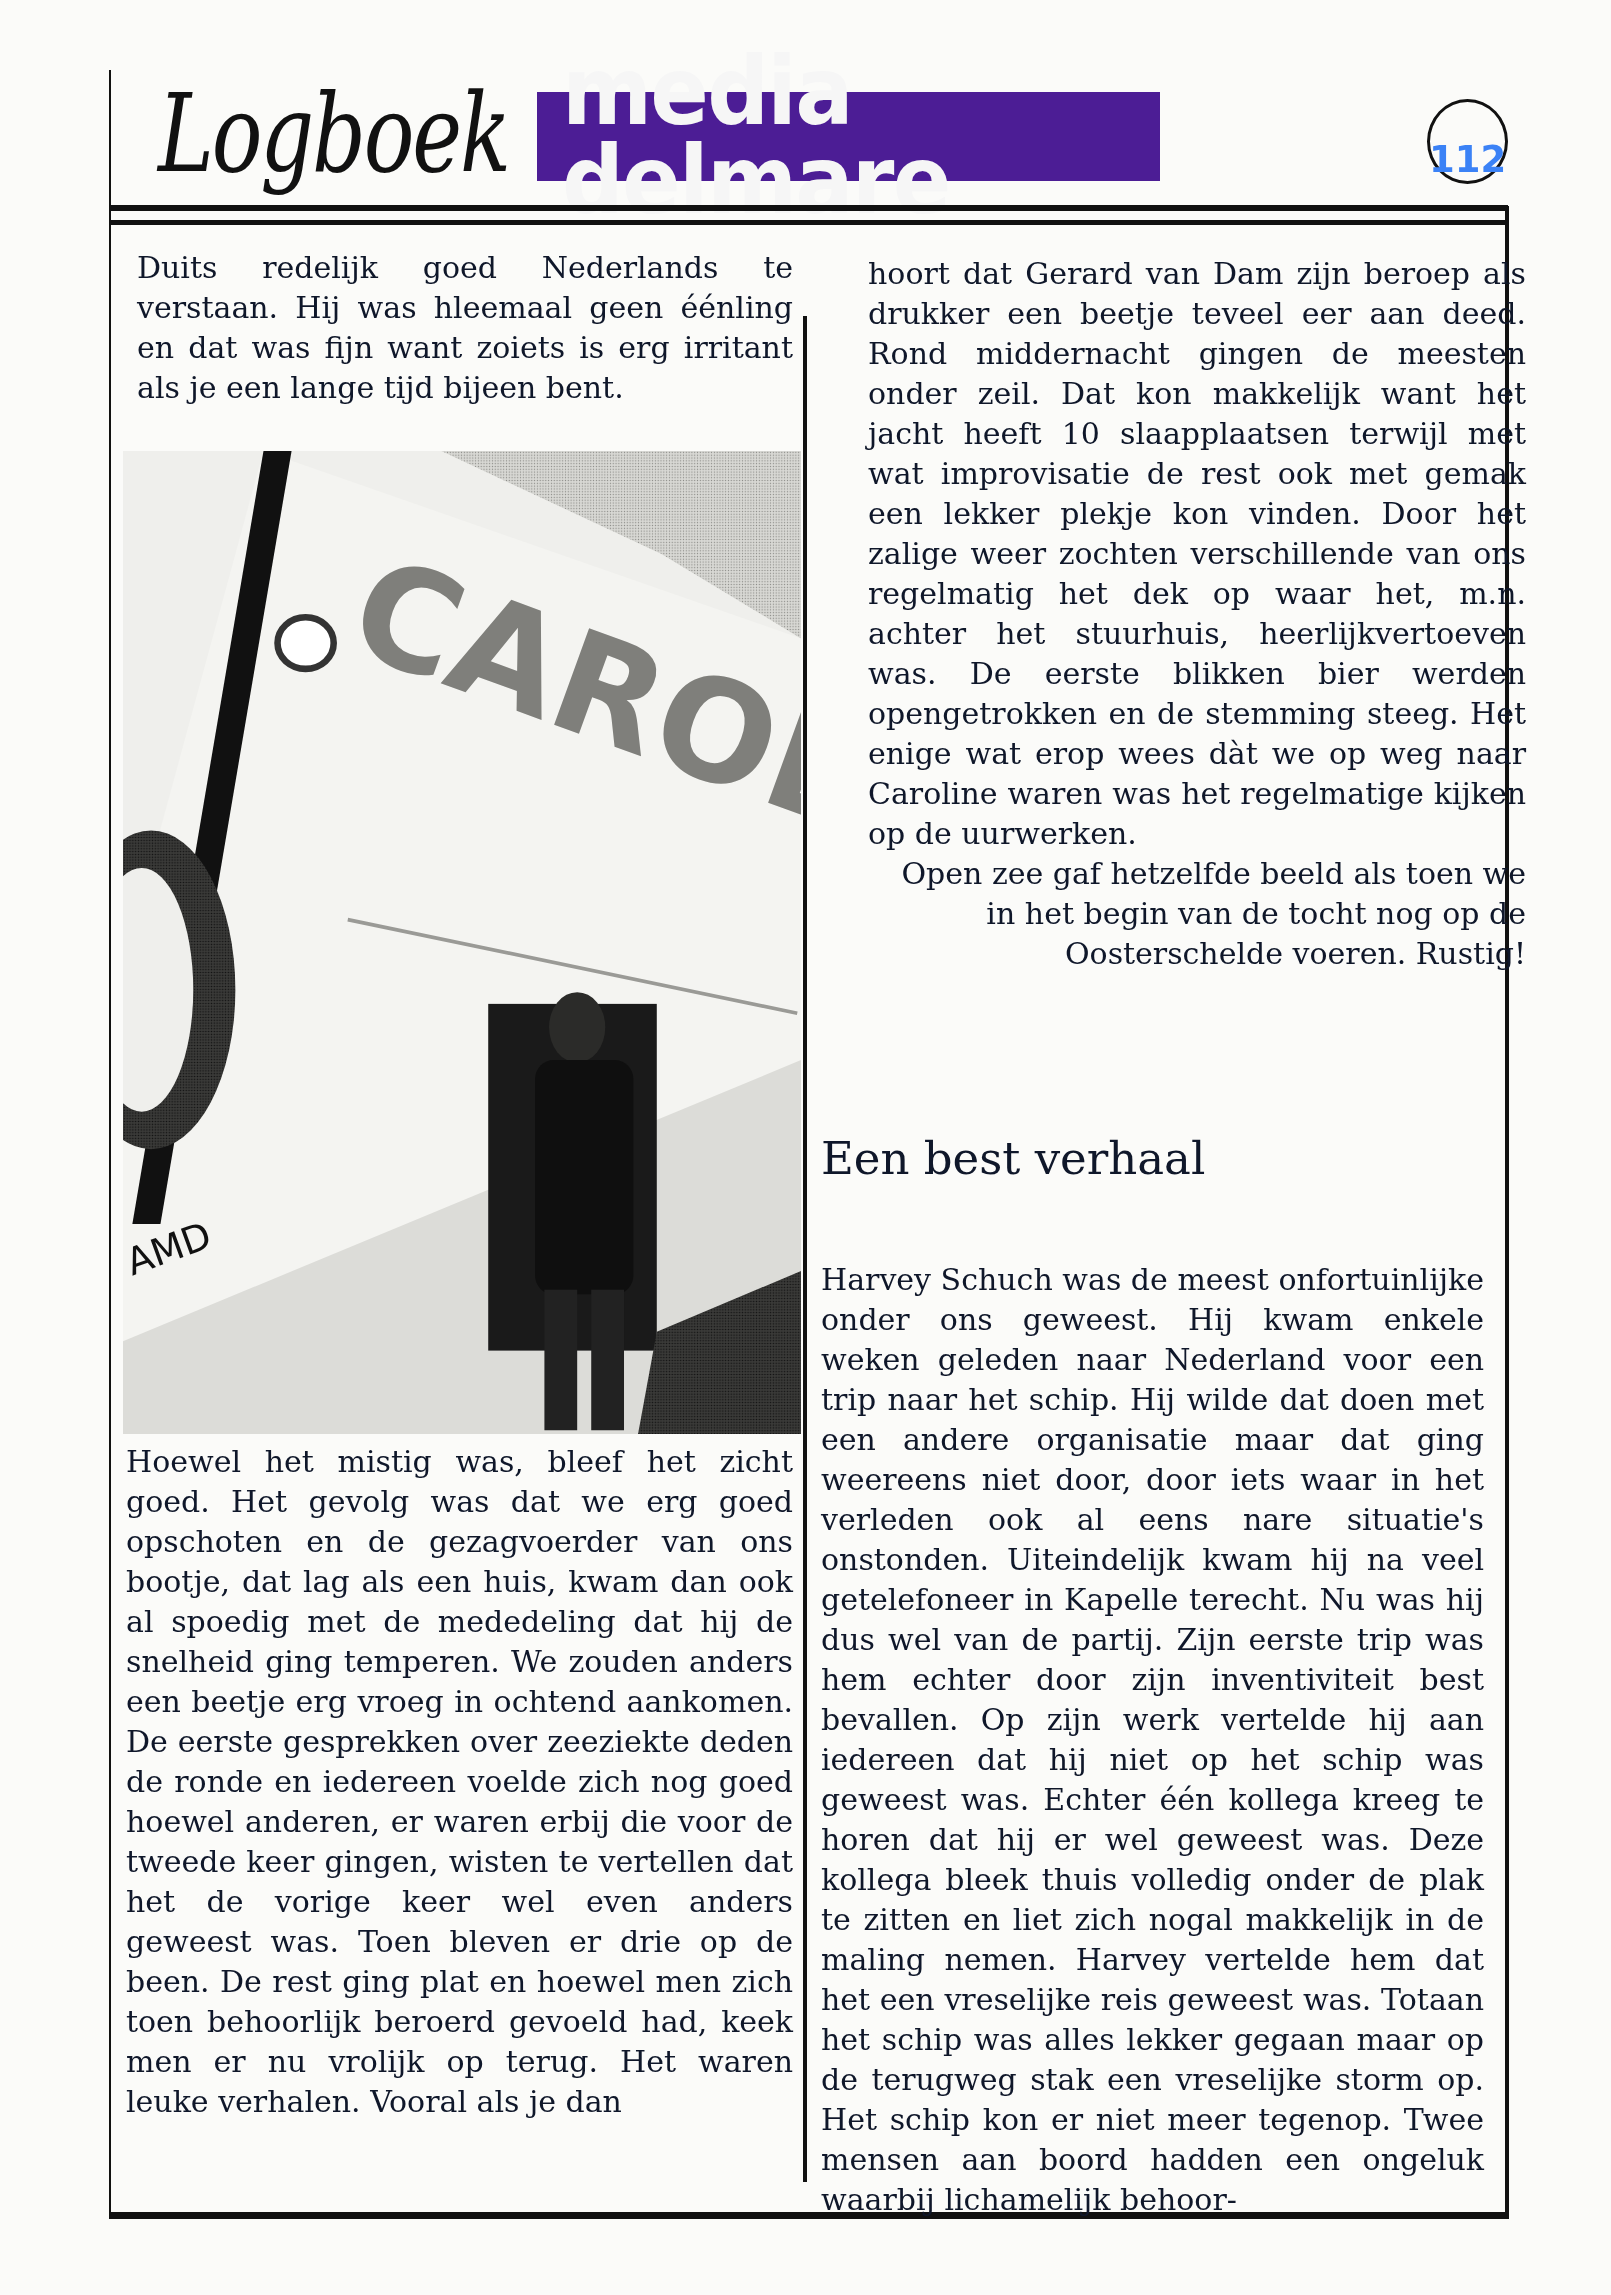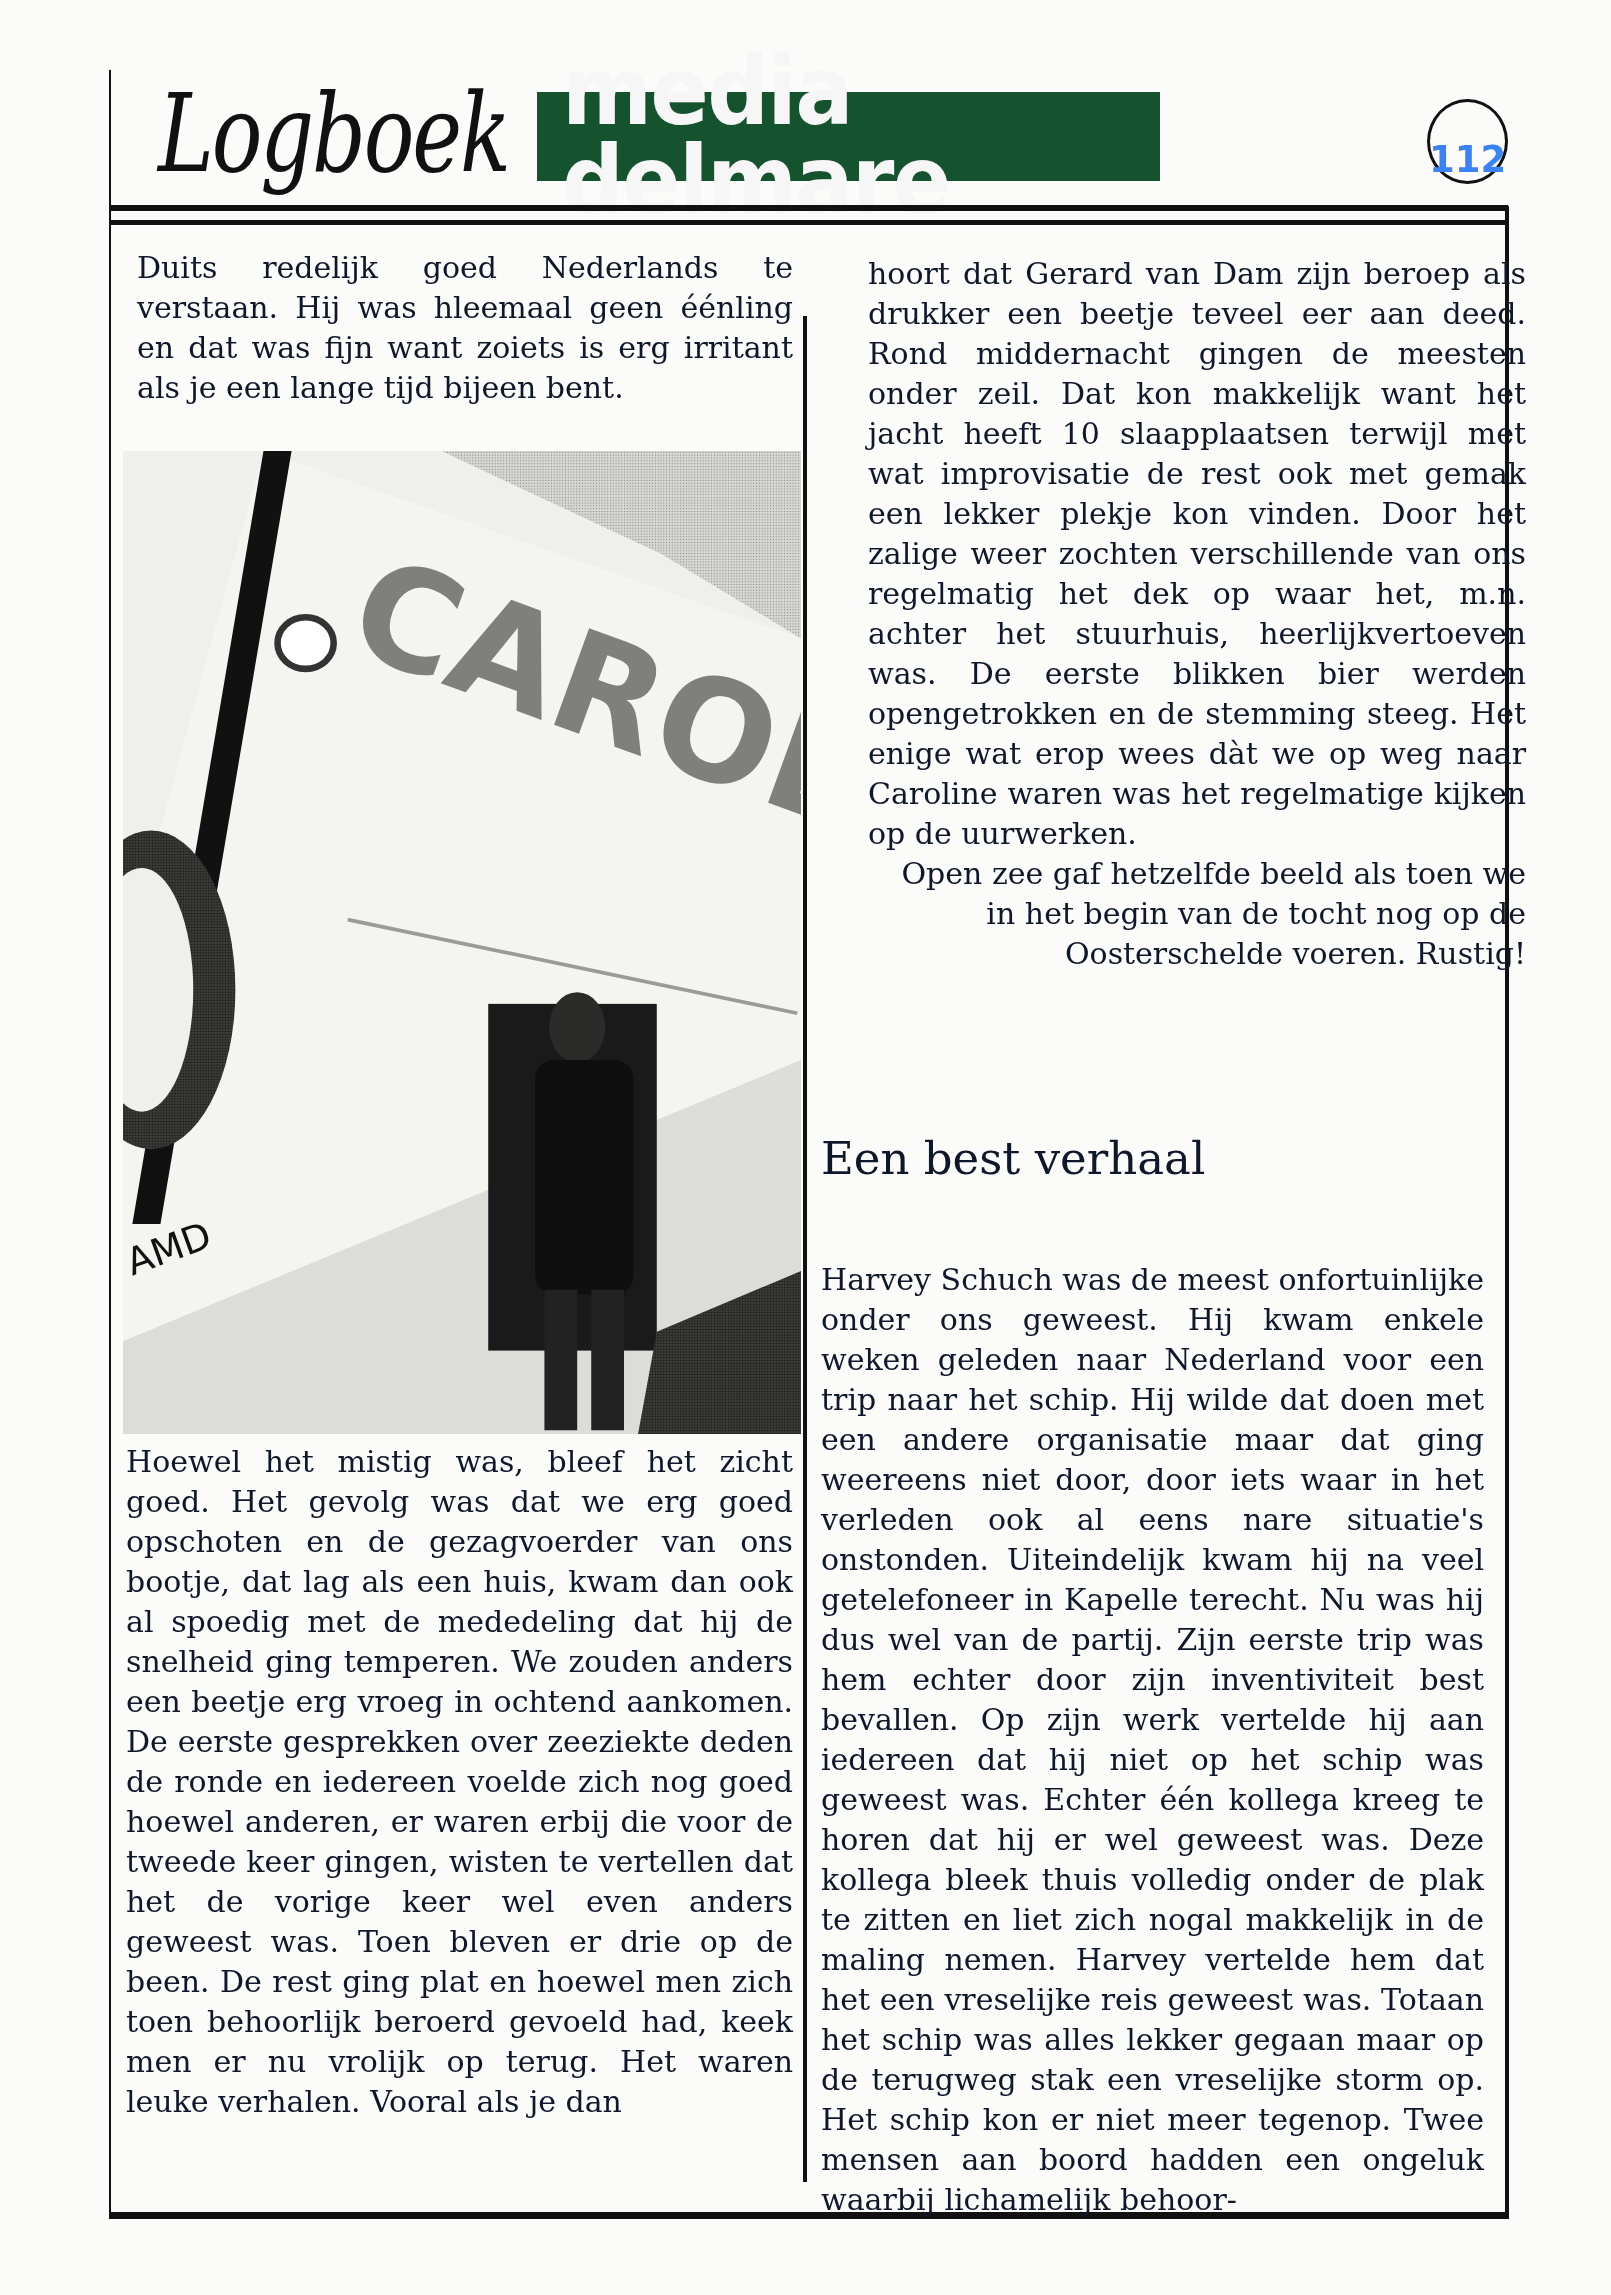--- a/index.html
+++ b/index.html
@@ -35,21 +35,21 @@
     font-size: 108px;
     letter-spacing: -2.8px;
     color: #111;
     line-height: 108px;
     transform: scaleX(0.78);
     transform-origin: left top;
   }
   .brand-box {
     position: absolute; left: 393px; top: 11.7px;
     width: 623px; height: 89px;
-    background: #14532d;
+    background: #4c1d95;
     display: flex; align-items: center; justify-content: flex-end;
   }
   .brand-text {
     font-family: "DejaVu Sans", sans-serif;
     font-weight: bold;
     font-size: 94px;
     color: #f6f6f6;
     letter-spacing: -1.9px;
     line-height: 89px;
     transform: scaleX(0.92);

